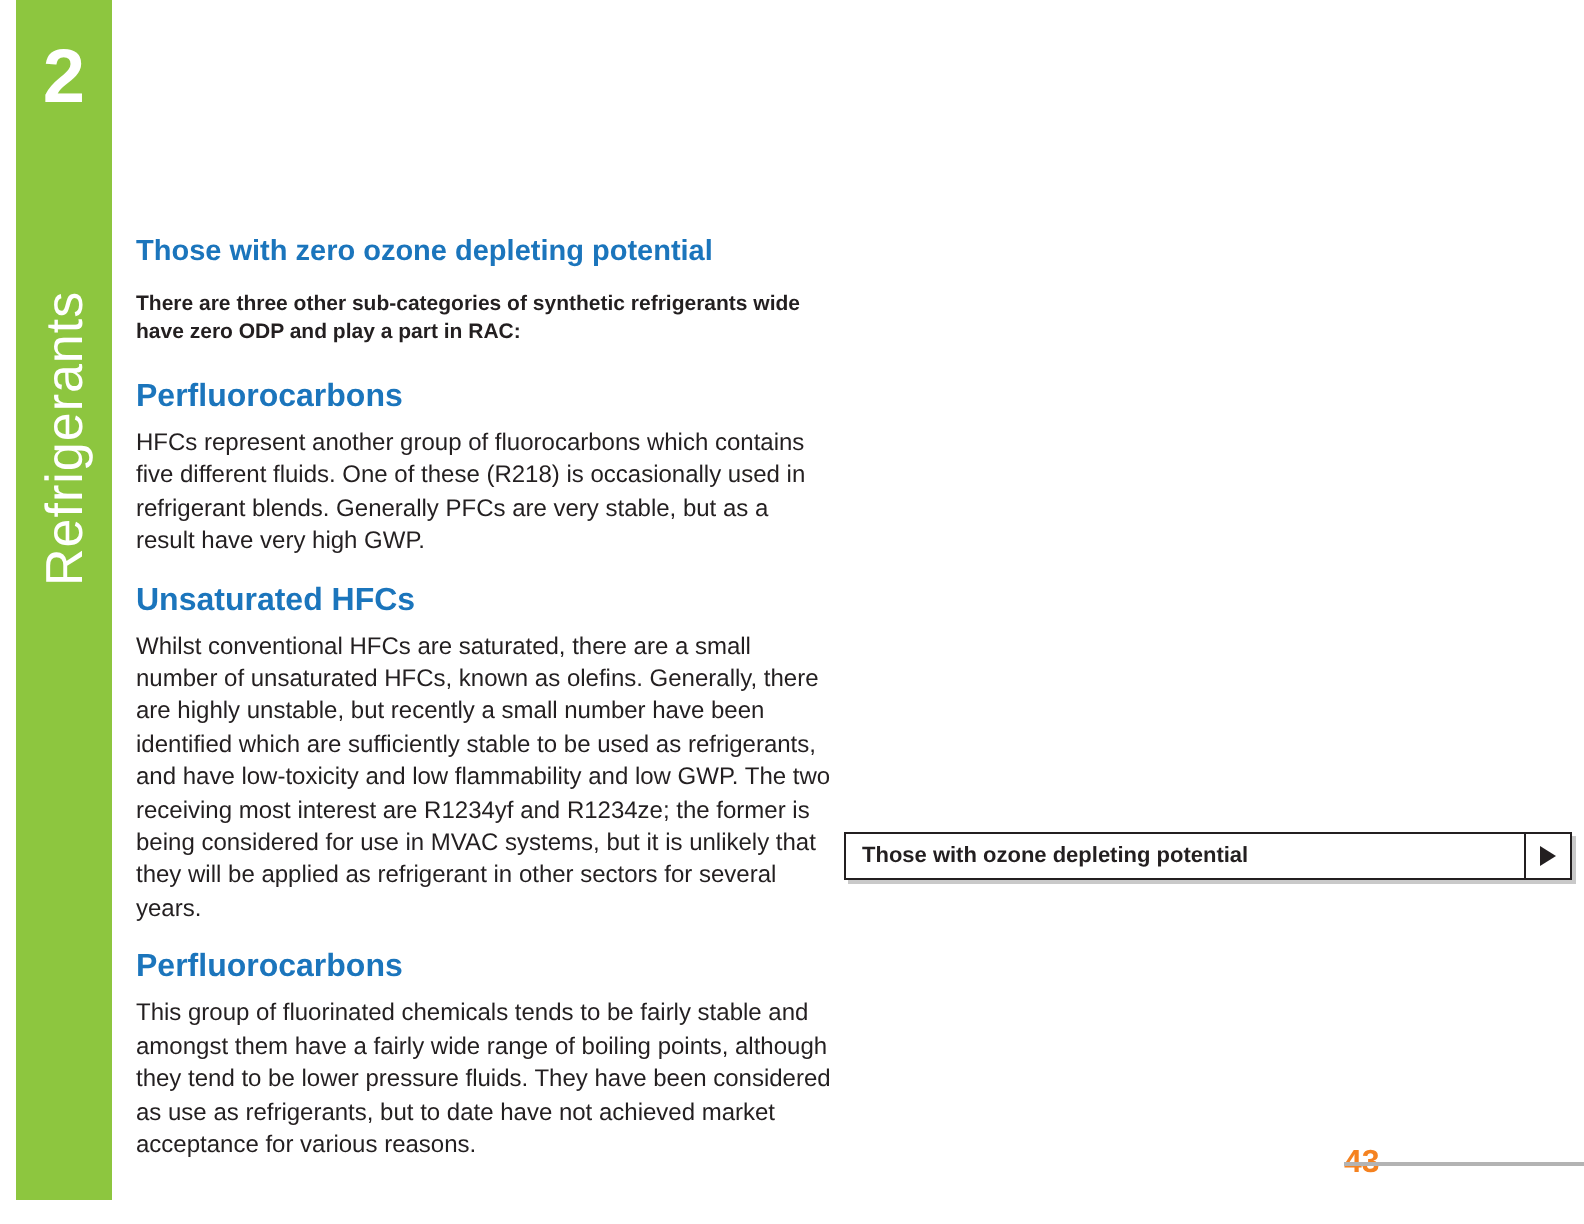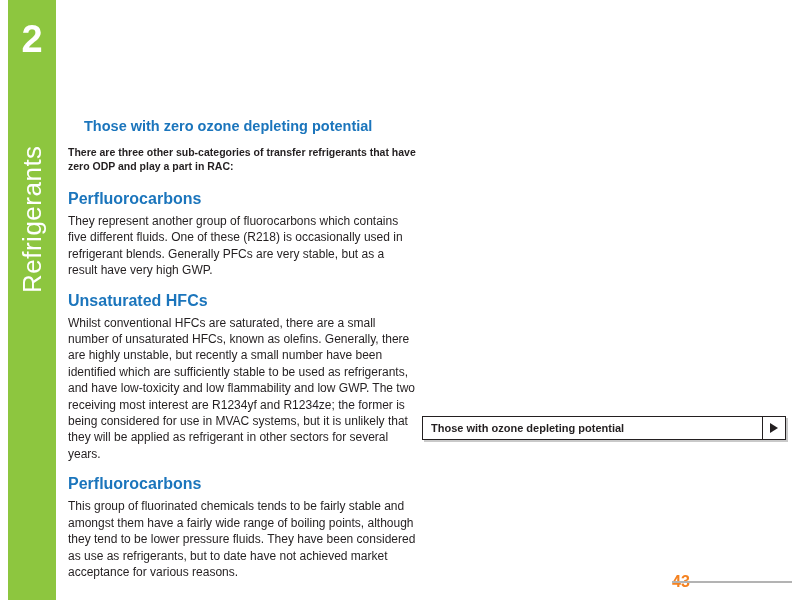--- a/index.html
+++ b/index.html
@@ -45,21 +45,21 @@
   .content {
     position: absolute;
     left: 68px; top: 118px;
     width: 348px;
     color: #231F20;
   }
   .page-heading {
     color: #1B75BC;
     font-size: 14.5px;
     font-weight: bold;
-    margin: 0 0 12px 16px;
+    margin: 0 0 12px 0;
   }
   .intro {
     font-size: 10.5px;
     font-weight: bold;
     line-height: 13.5px;
     margin: 0 0 17px 0;
   }
   .section-title {
     color: #1B75BC;
     font-size: 16px;
@@ -134,25 +134,25 @@
 
 <div class="page">
 
   <div class="sidebar">
     <div class="chapter-number">2</div>
     <div class="chapter-title">Refrigerants</div>
   </div>
 
   <div class="content">
     <h1 class="page-heading">Those with zero ozone depleting potential</h1>
-    <p class="intro">There are three other sub-categories of transfer refrigerants that have zero ODP and play a part in RAC:</p>
+    <p class="intro">There are three other sub-categories of synthetic refrigerants wide have zero ODP and play a part in RAC:</p>
 
     <div class="section">
       <h2 class="section-title">Perfluorocarbons</h2>
-      <p class="section-body">They represent another group of fluorocarbons which contains five different fluids. One of these (R218) is occasionally used in refrigerant blends. Generally PFCs are very stable, but as a result have very high GWP.</p>
+      <p class="section-body">HFCs represent another group of fluorocarbons which contains five different fluids. One of these (R218) is occasionally used in refrigerant blends. Generally PFCs are very stable, but as a result have very high GWP.</p>
     </div>
 
     <div class="section">
       <h2 class="section-title">Unsaturated HFCs</h2>
       <p class="section-body">Whilst conventional HFCs are saturated, there are a small number of unsaturated HFCs, known as olefins. Generally, there are highly unstable, but recently a small number have been identified which are sufficiently stable to be used as refrigerants, and have low-toxicity and low flammability and low GWP. The two receiving most interest are R1234yf and R1234ze; the former is being considered for use in MVAC systems, but it is unlikely that they will be applied as refrigerant in other sectors for several years.</p>
     </div>
 
     <div class="section">
       <h2 class="section-title">Perfluorocarbons</h2>
       <p class="section-body">This group of fluorinated chemicals tends to be fairly stable and amongst them have a fairly wide range of boiling points, although they tend to be lower pressure fluids. They have been considered as use as refrigerants, but to date have not achieved market acceptance for various reasons.</p>

